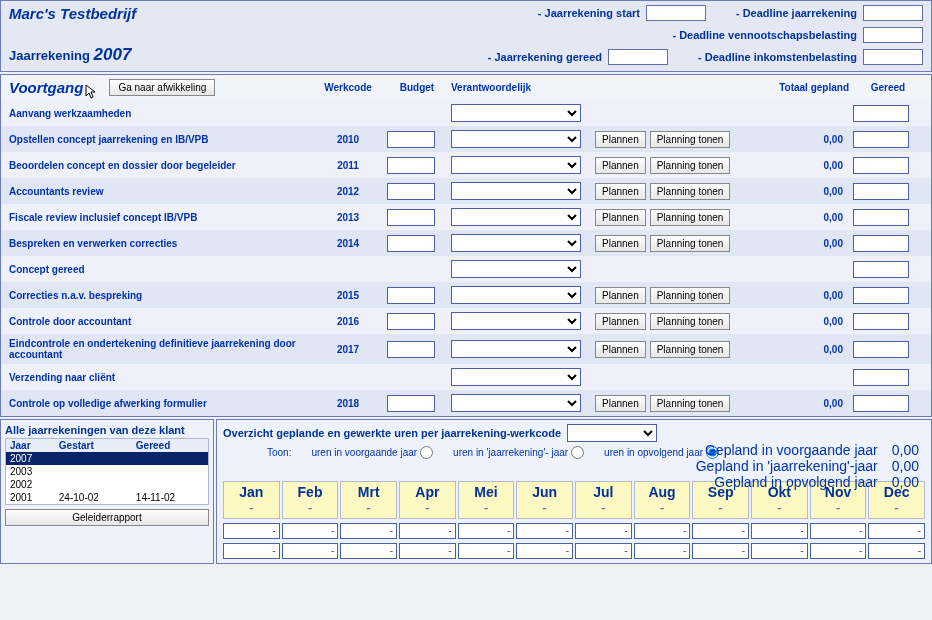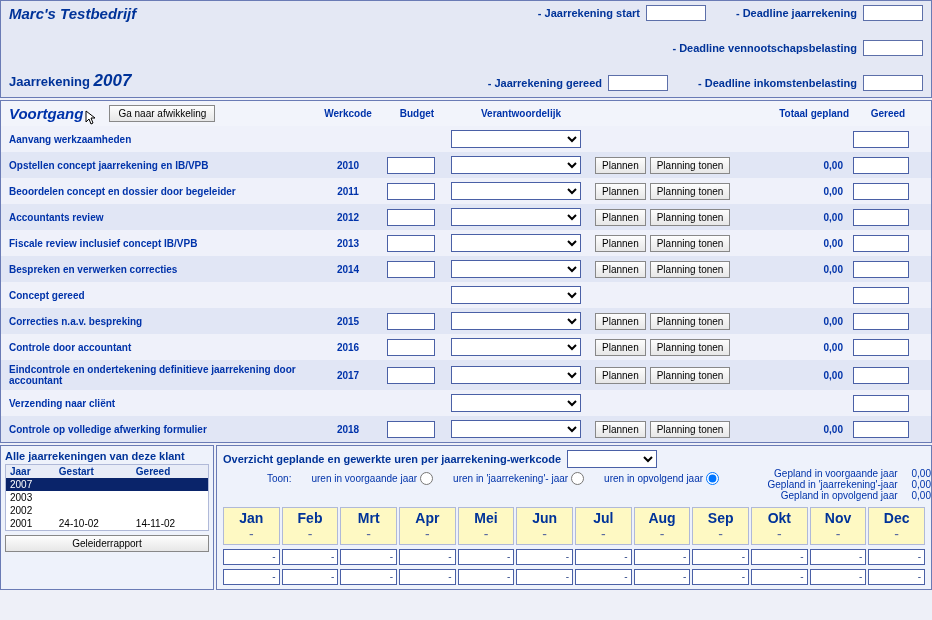--- a/index.html
+++ b/index.html
@@ -15,21 +15,21 @@
     padding: 4px 8px 6px 8px;
     background: #e4e8f4;
     display: flex;
     justify-content: space-between;
     align-items: stretch;
   }
   .header-left { display:flex; flex-direction:column; justify-content:space-between; gap:6px; }
   .company-name { font-weight: bold; font-size: 15px; font-style: italic; color:#003399; }
   .sub-line { font-weight: bold; font-size: 13px; }
   .sub-line .year { color:#003399; font-size:17px; font-style: italic; }
-  .header-right { display:flex; flex-direction:column; gap:19px; font-weight:bold; font-size:11px; align-items:flex-end; }
+  .header-right { display:flex; flex-direction:column; gap:6px; font-weight:bold; font-size:11px; align-items:flex-end; }
   .hdr-row { display:flex; align-items:center; gap:6px; }
   .hdr-row .lbl { text-align:right; }
   .hdr-row input { width:60px; height:16px; border:1px solid #5c6fa9; background:#fff; }
 
   .progress-panel {
     border: 1px solid #6a7bb5;
     background:#f2f4fb;
     margin-top:2px;
   }
   .progress-head {
@@ -88,21 +88,21 @@
   .right-box {
     flex:1;
     border:1px solid #6a7bb5;
     background:#eef2fb;
     padding:4px 6px;
   }
   .ov-title { font-weight:bold; font-size:11px; display:flex; align-items:center; gap:6px;}
   .ov-title select { height:18px; width:90px; border:1px solid #4a60a6; background:#fff;}
   .toon-row { margin-top:4px; color:#0033aa; display:flex; align-items:center; gap:20px; flex-wrap:wrap;margin-left:44px;}
   .toon-row label { display:flex; align-items:center; gap:3px; font-weight:normal;}
-  .gepland-block { position:absolute; right:0; text-align:right; font-size:10px; color:#0033aa;}
+  .gepland-block { position:absolute; right:12px; text-align:right; font-size:14px; color:#0033aa;}
   .right-box { position:relative; }
   .gepland-block div { display:flex; gap:14px; justify-content:flex-end;}
   .months {
     display:grid;
     grid-template-columns: repeat(12, 1fr);
     gap:2px;
     margin-top:22px;
     text-align:center;
     font-weight:bold;
   }
@@ -161,21 +161,21 @@
   <div class="progress-head">
     <div class="progress-title">
       <span>Voortgang</span>
       <svg class="cursor-img" width="14" height="16">
           <path d="M1 1 L1 12 L4 9 L6 14 L8 13 L6 8 L10 8 Z" fill="#fff" stroke="#000" stroke-width="1"></path>
         </svg>
       <button class="btn">Ga naar afwikkeling</button>
     </div>
     <div style="text-align:center">Werkcode</div>
     <div style="text-align:center">Budget</div>
-    <div style="text-align:center">Verantwoordelijk</div>
+    <div style="">Verantwoordelijk</div>
     <div></div>
     <div style="text-align:right">Totaal gepland</div>
     <div style="text-align:center">Gereed</div>
   </div>
   <div id="rows-container">
       <div class="row">
         <div class="task-name">Aanvang werkzaamheden</div>
         <div class="werkcode"></div>
         <div class="budget"></div>
         <div class="resp"><select></select></div>

